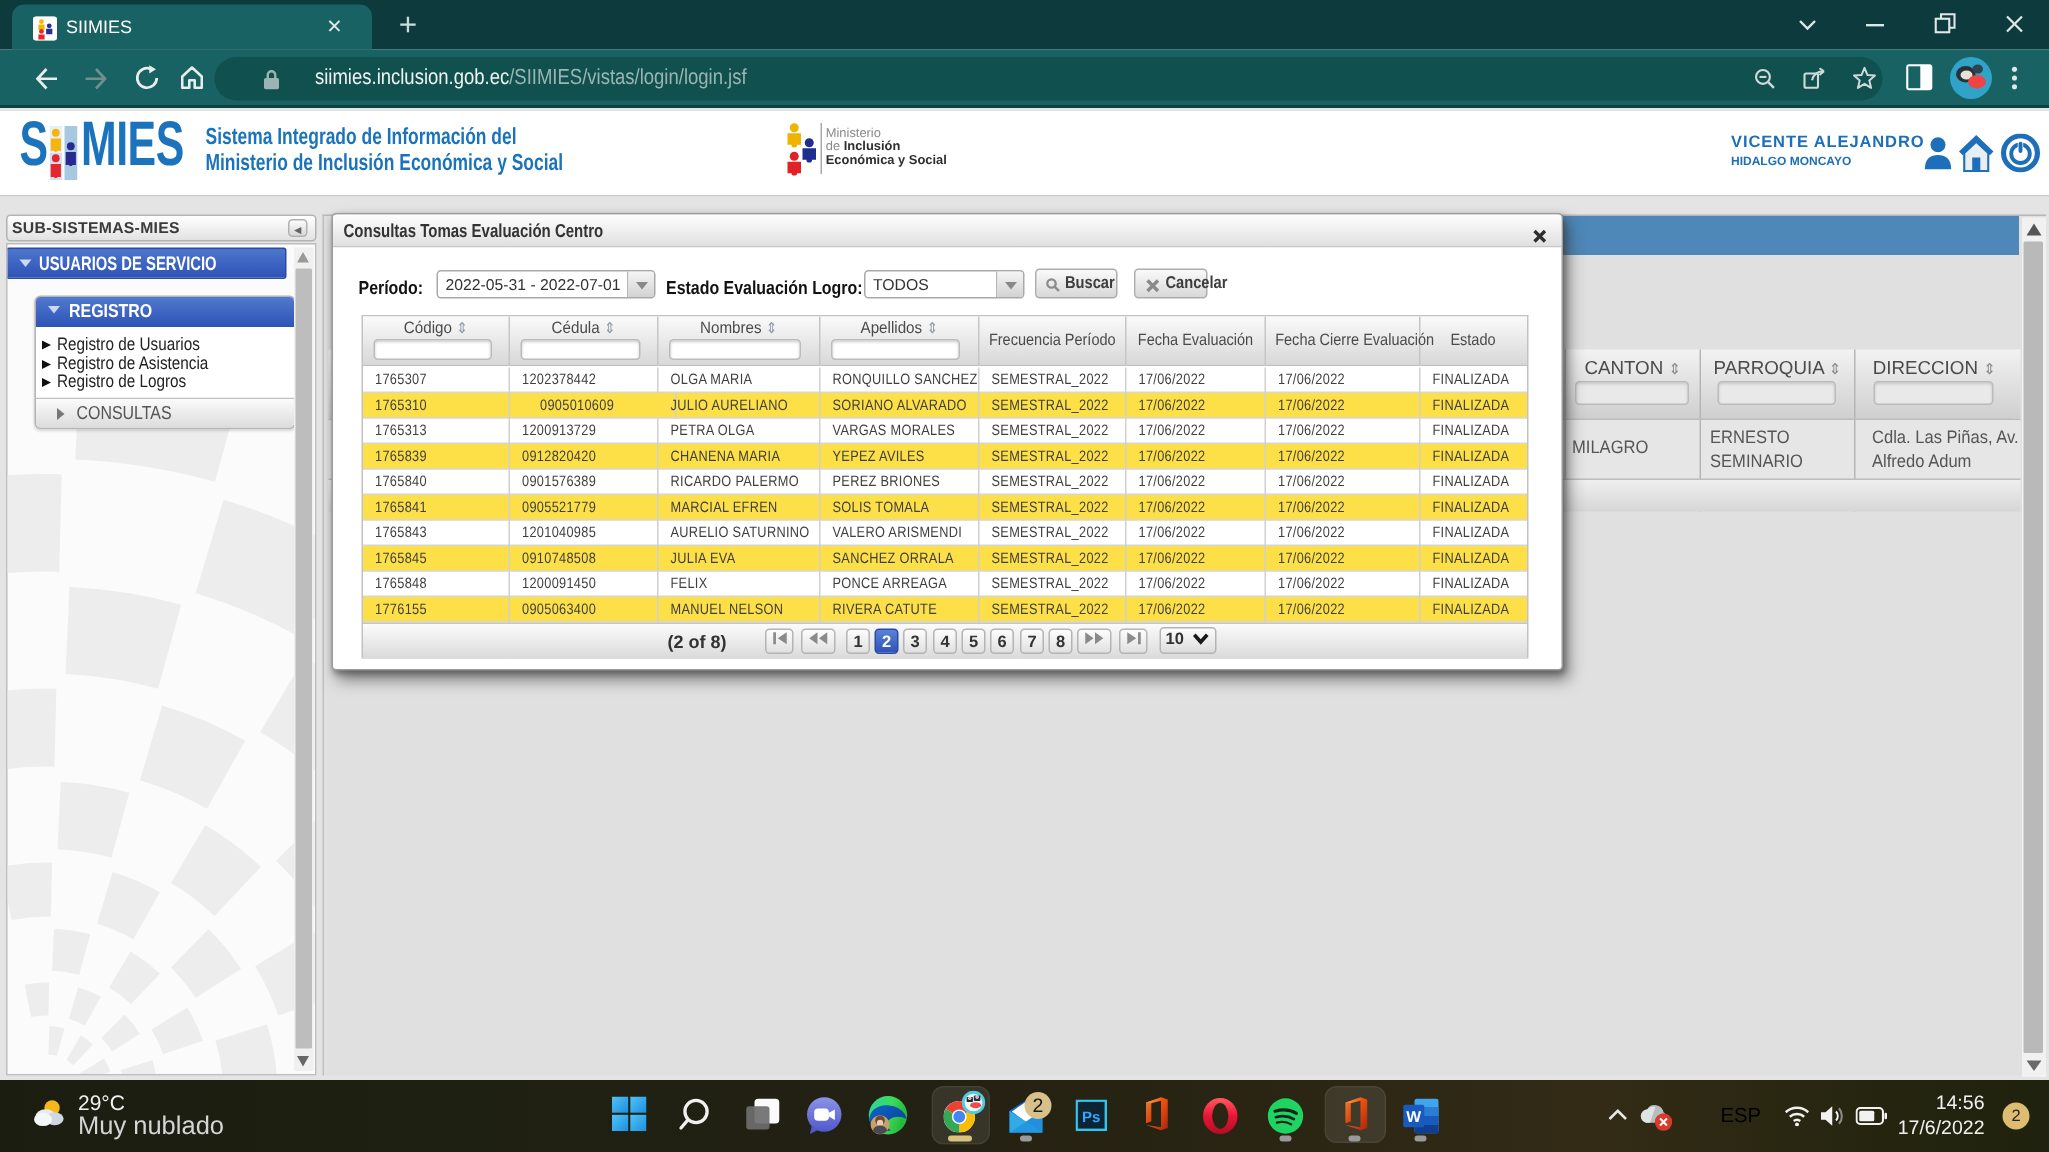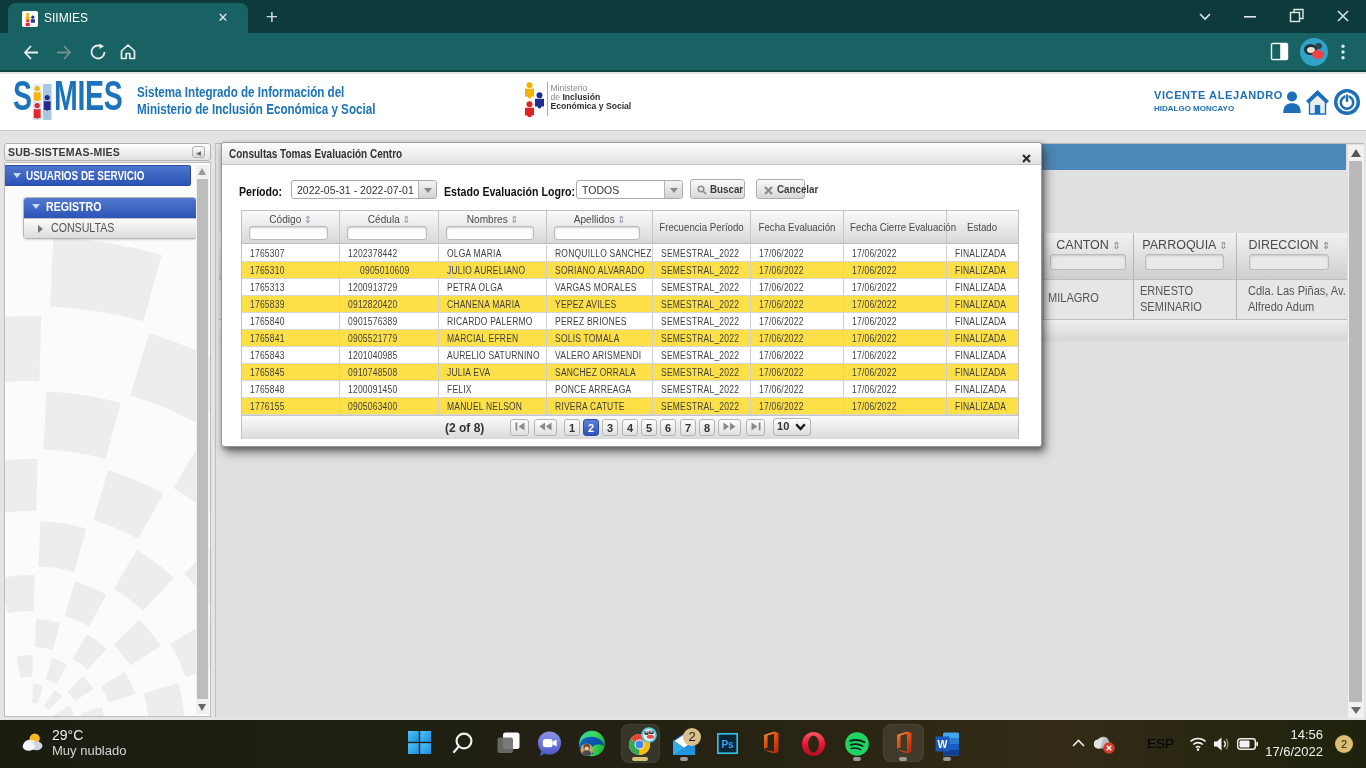--- a/index.html
+++ b/index.html
@@ -119,21 +119,21 @@
 .pgb.nav { color:#999; font-size:7px; letter-spacing:-0.5px; line-height:17px; }
 .pgb.cur { background:linear-gradient(#5b82d6,#2d53b7); border-color:#2a4aa8; color:#fff; }
 #pgsel { position:absolute; left:531px; top:2px; width:38px; height:18px; background:linear-gradient(#fdfdfd,#dcdcdc);
   border:1px solid #b4b4b4; border-radius:3px; font-size:11px; font-weight:bold; color:#333; line-height:15px; }
 
 
 #taskbar { position:absolute; top:720px; left:0; width:1366px; height:48px;
   background:linear-gradient(90deg,#1b1d10 0%,#1e2012 22%,#232113 45%,#2a2513 62%,#332b16 78%,#25250f 92%,#1f220e 100%); }
 #weather { position:absolute; left:52px; top:727px; color:#f0f0f0; }
 #weather .t1 { font-size:14px; line-height:16px; }
-#weather .t2 { font-size:13px; color:#d5d5d5; line-height:16px; }
+#weather .t2 { font-size:17px; color:#d5d5d5; line-height:16px; }
 #clock { position:absolute; right:43px; top:726px; text-align:right; font-size:13px; color:#f0f0f0; line-height:17px; }
 #badge2 { position:absolute; right:13px; top:735px; width:18px; height:18px; border-radius:50%; background:#ddbd72; color:#222; font-size:11px; text-align:center; line-height:18px; }
 </style>
 </head>
 <body>
 <div id="stage">
 
 <div id="tabstrip">
   <div id="tab">
     <svg id="favicon" style="position:absolute;left:14px;top:8px;" width="17" height="17" viewBox="0 0 17 17">
@@ -170,20 +170,39 @@
 <svg class="abs" style="left:56px;top:44px;" width="17" height="17" viewBox="0 0 17 17">
       <path d="M8 2 L14 8.5 L8 15 M13.7 8.5 L1 8.5" stroke="#6f908e" stroke-width="1.8" fill="none"></path>
     </svg>
 <svg class="abs" style="left:89px;top:43px;" width="18" height="18" viewBox="0 0 18 18">
       <path d="M15.5 9 A6.5 6.5 0 1 1 11.5 3" stroke="#e8eded" stroke-width="1.8" fill="none"></path>
       <path d="M10.5 0.5 L15 3.2 L10.5 6 Z" fill="#e8eded"></path>
     </svg>
 <svg class="abs" style="left:119px;top:43px;" width="18" height="18" viewBox="0 0 18 18">
       <path d="M2.5 8 L9 2 L15.5 8 L15.5 15.5 L10.8 15.5 L10.8 10.5 L7.2 10.5 L7.2 15.5 L2.5 15.5 Z" stroke="#e8eded" stroke-width="1.7" fill="none" stroke-linejoin="round"></path>
     </svg>
+<div id="urlbar">
+  <svg class="lock" style="position:absolute;left:32px;top:8px;" width="12" height="14" viewBox="0 0 12 14">
+        <rect x="1" y="6" width="10" height="7.5" rx="1.2" fill="#9eb4b3"></rect>
+        <path d="M3.5 6 V4 a2.5 2.5 0 0 1 5 0 V6" stroke="#9eb4b3" stroke-width="1.6" fill="none"></path>
+      </svg>
+  <div class="txt">siimies.inclusion.gob.ec<span class="path">/SIIMIES/vistas/login/login.jsf</span></div>
+  <svg class="abs" style="left:1026px;top:7px;" width="15" height="15" viewBox="0 0 15 15">
+        <circle cx="6.3" cy="6.3" r="4.6" stroke="#cfdada" stroke-width="1.4" fill="none"></circle>
+        <path d="M9.8 9.8 L13.6 13.6" stroke="#cfdada" stroke-width="1.6"></path>
+        <rect x="4" y="5.6" width="4.6" height="1.4" fill="#cfdada"></rect>
+      </svg>
+  <svg class="abs" style="left:1059px;top:7px;" width="16" height="15" viewBox="0 0 16 15">
+        <rect x="1" y="4" width="9" height="9.5" rx="1" stroke="#cfdada" stroke-width="1.4" fill="none"></rect>
+        <path d="M6 8.5 C7 4.5 10 2.5 14 2.5 M14 2.5 L11 0.5 M14 2.5 L11 5" stroke="#cfdada" stroke-width="1.4" fill="none"></path>
+      </svg>
+  <svg class="abs" style="left:1092px;top:6px;" width="16" height="16" viewBox="0 0 16 16">
+        <path d="M8 1.2 L10 6 L15 6.3 L11.2 9.6 L12.4 14.6 L8 11.9 L3.6 14.6 L4.8 9.6 L1 6.3 L6 6 Z" stroke="#cfdada" stroke-width="1.3" fill="none" stroke-linejoin="round"></path>
+      </svg>
+</div>
 <svg class="abs" style="left:1270px;top:42px;" width="19" height="19" viewBox="0 0 19 19">
       <rect x="0.8" y="0.8" width="17.4" height="17.4" rx="2" fill="#ffffff"></rect>
       <rect x="2.2" y="2.2" width="8" height="14.6" fill="#186263"></rect>
     </svg>
 <div class="abs" style="left:1300px;top:38px;width:28px;height:28px;border-radius:50%;background:#2fa3c8;overflow:hidden;">
   <div class="abs" style="left:4px;top:6px;width:13px;height:11px;border-radius:50%;background:#273238;"></div>
   <div class="abs" style="left:6.5px;top:8.5px;width:8px;height:6px;border-radius:50%;background:#e8e2d4;"></div>
   <div class="abs" style="left:12px;top:12px;width:12px;height:9px;border-radius:50%;background:#ee4448;"></div>
   <div class="abs" style="left:15px;top:5px;width:7px;height:6px;border-radius:50%;background:#30434c;"></div>
 </div>
@@ -281,20 +300,25 @@
             <path d="M270.3 318.2 L316.0 271.9 A413 413 0 0 1 373.9 343.5 L319.2 378.5 A348 348 0 0 0 270.3 318.2 Z" fill="#ededed"></path>
             <path d="M358.1 461.9 L420.1 442.5 A413 413 0 0 1 437.7 532.9 L372.9 538.1 A348 348 0 0 0 358.1 461.9 Z" fill="#ededed"></path>
             <path d="M45.2 143.4 L48.3 74.5 A492 492 0 0 1 156.7 91.7 L138.3 158.2 A423 423 0 0 0 45.2 143.4 Z" fill="#ededed"></path>
             <path d="M241.3 201.9 L276.4 142.5 A492 492 0 0 1 364.0 208.5 L316.6 258.7 A423 423 0 0 0 241.3 201.9 Z" fill="#ededed"></path>
             <path d="M387.1 345.6 L445.9 309.7 A492 492 0 0 1 492.3 409.1 L426.9 431.1 A423 423 0 0 0 387.1 345.6 Z" fill="#ededed"></path>
             <path d="M448.3 540.9 L517.1 536.8 A492 492 0 0 1 511.4 646.4 L443.3 635.1 A423 423 0 0 0 448.3 540.9 Z" fill="#ededed"></path>
           </svg>
       <div id="usbar"><span class="arr"></span><span style="display:inline-block;transform:scaleX(0.76);transform-origin:0 0;white-space:nowrap;">USUARIOS DE SERVICIO</span></div>
       <div id="regpanel">
         <div id="reghead"><span class="arr"></span><span class="cx85">REGISTRO</span></div>
+        <div id="regitems">
+          <div class="it"><span class="p"></span><span class="cx85">Registro de Usuarios</span></div>
+          <div class="it"><span class="p"></span><span class="cx85">Registro de Asistencia</span></div>
+          <div class="it"><span class="p"></span><span class="cx85">Registro de Logros</span></div>
+        </div>
         <div id="conshead"><span class="arr"></span><span class="cx85">CONSULTAS</span></div>
       </div>
       <div id="sbscroll">
             <div class="thumb"></div>
             <div class="au"></div>
             <div class="ad"></div>
           </div>
     </div>
   </div>
 

